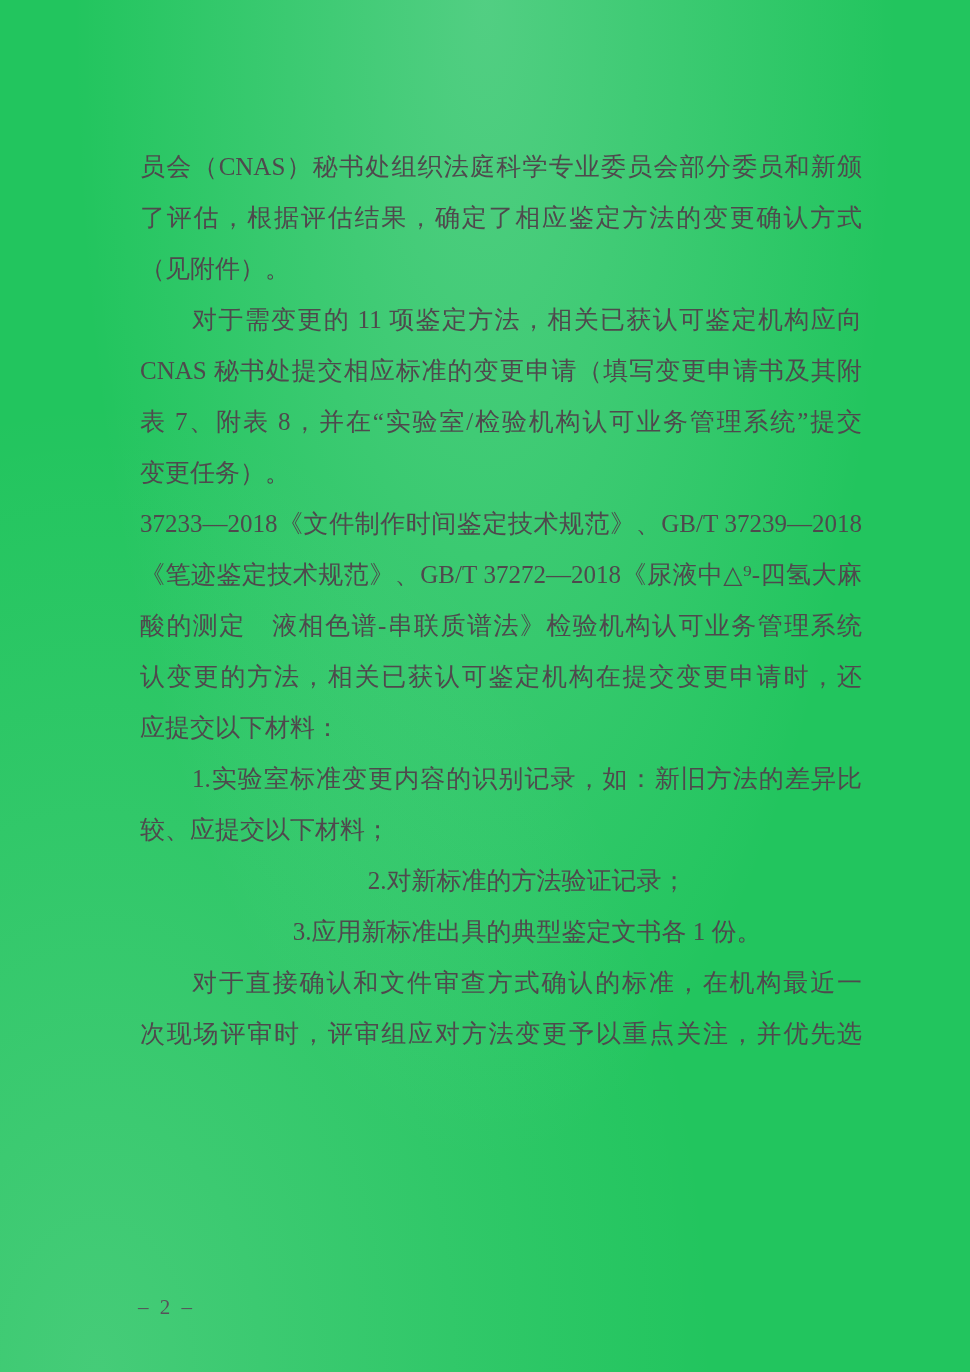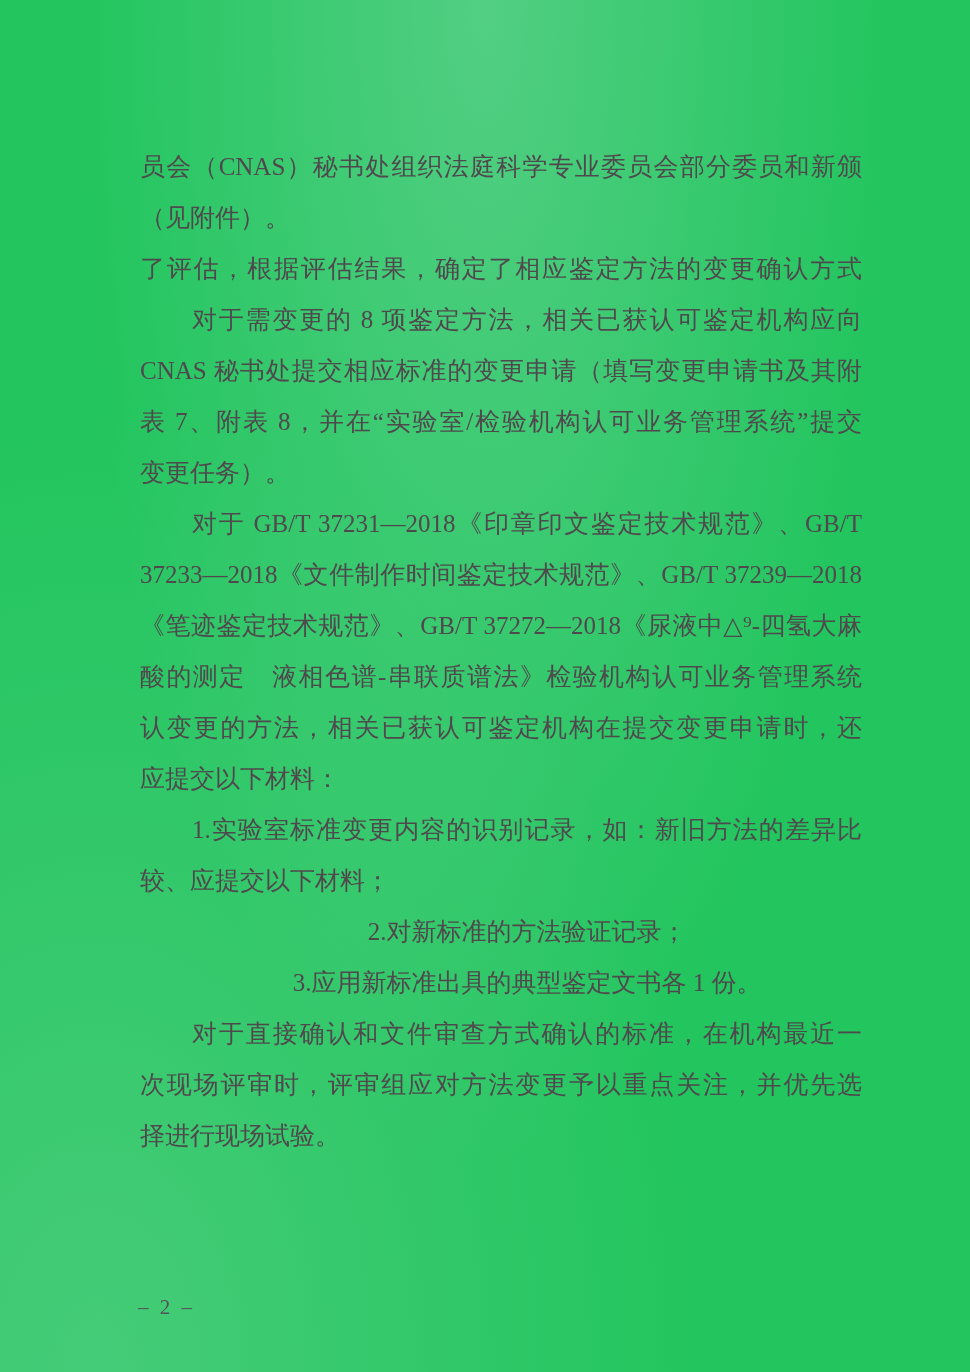--- a/index.html
+++ b/index.html
@@ -57,34 +57,32 @@
     color: #57525a;
     letter-spacing: 3px;
   }
 </style>
 </head>
 <body>
 
 <div class="page">
   <div class="text-block" id="doc-body">
       <div class="line fill">员会（CNAS）秘书处组织法庭科学专业委员会部分委员和新颁</div>
+      <div class="line fill">了评估，根据评估结果，确定了相应鉴定方法的变更确认方式</div>
       <div class="line">（见附件）。</div>
-      <div class="line fill">了评估，根据评估结果，确定了相应鉴定方法的变更确认方式</div>
-      <div class="line fill indent">对于需变更的 8 项鉴定方法，相关已获认可鉴定机构应向</div>
+      <div class="line fill indent">对于需变更的 11 项鉴定方法，相关已获认可鉴定机构应向</div>
       <div class="line fill">CNAS 秘书处提交相应标准的变更申请（填写变更申请书及其附</div>
       <div class="line fill">表 7、附表 8，并在“实验室/检验机构认可业务管理系统”提交</div>
       <div class="line">变更任务）。</div>
-      <div class="line fill indent">对于 GB/T 37231—2018《印章印文鉴定技术规范》、GB/T</div>
       <div class="line fill">37233—2018《文件制作时间鉴定技术规范》、GB/T 37239—2018</div>
       <div class="line fill">《笔迹鉴定技术规范》、GB/T 37272—2018《尿液中△⁹-四氢大麻</div>
       <div class="line fill">酸的测定　液相色谱-串联质谱法》检验机构认可业务管理系统</div>
       <div class="line fill">认变更的方法，相关已获认可鉴定机构在提交变更申请时，还</div>
       <div class="line">应提交以下材料：</div>
       <div class="line fill indent">1.实验室标准变更内容的识别记录，如：新旧方法的差异比</div>
       <div class="line">较、应提交以下材料；</div>
       <div class="line indent">2.对新标准的方法验证记录；</div>
       <div class="line indent">3.应用新标准出具的典型鉴定文书各 1 份。</div>
       <div class="line fill indent">对于直接确认和文件审查方式确认的标准，在机构最近一</div>
       <div class="line fill">次现场评审时，评审组应对方法变更予以重点关注，并优先选</div>
-      <div class="line">择进行现场试验。</div>
     </div>
   <div class="page-number">– 2 –</div>
 </div>
 
 </body></html>

